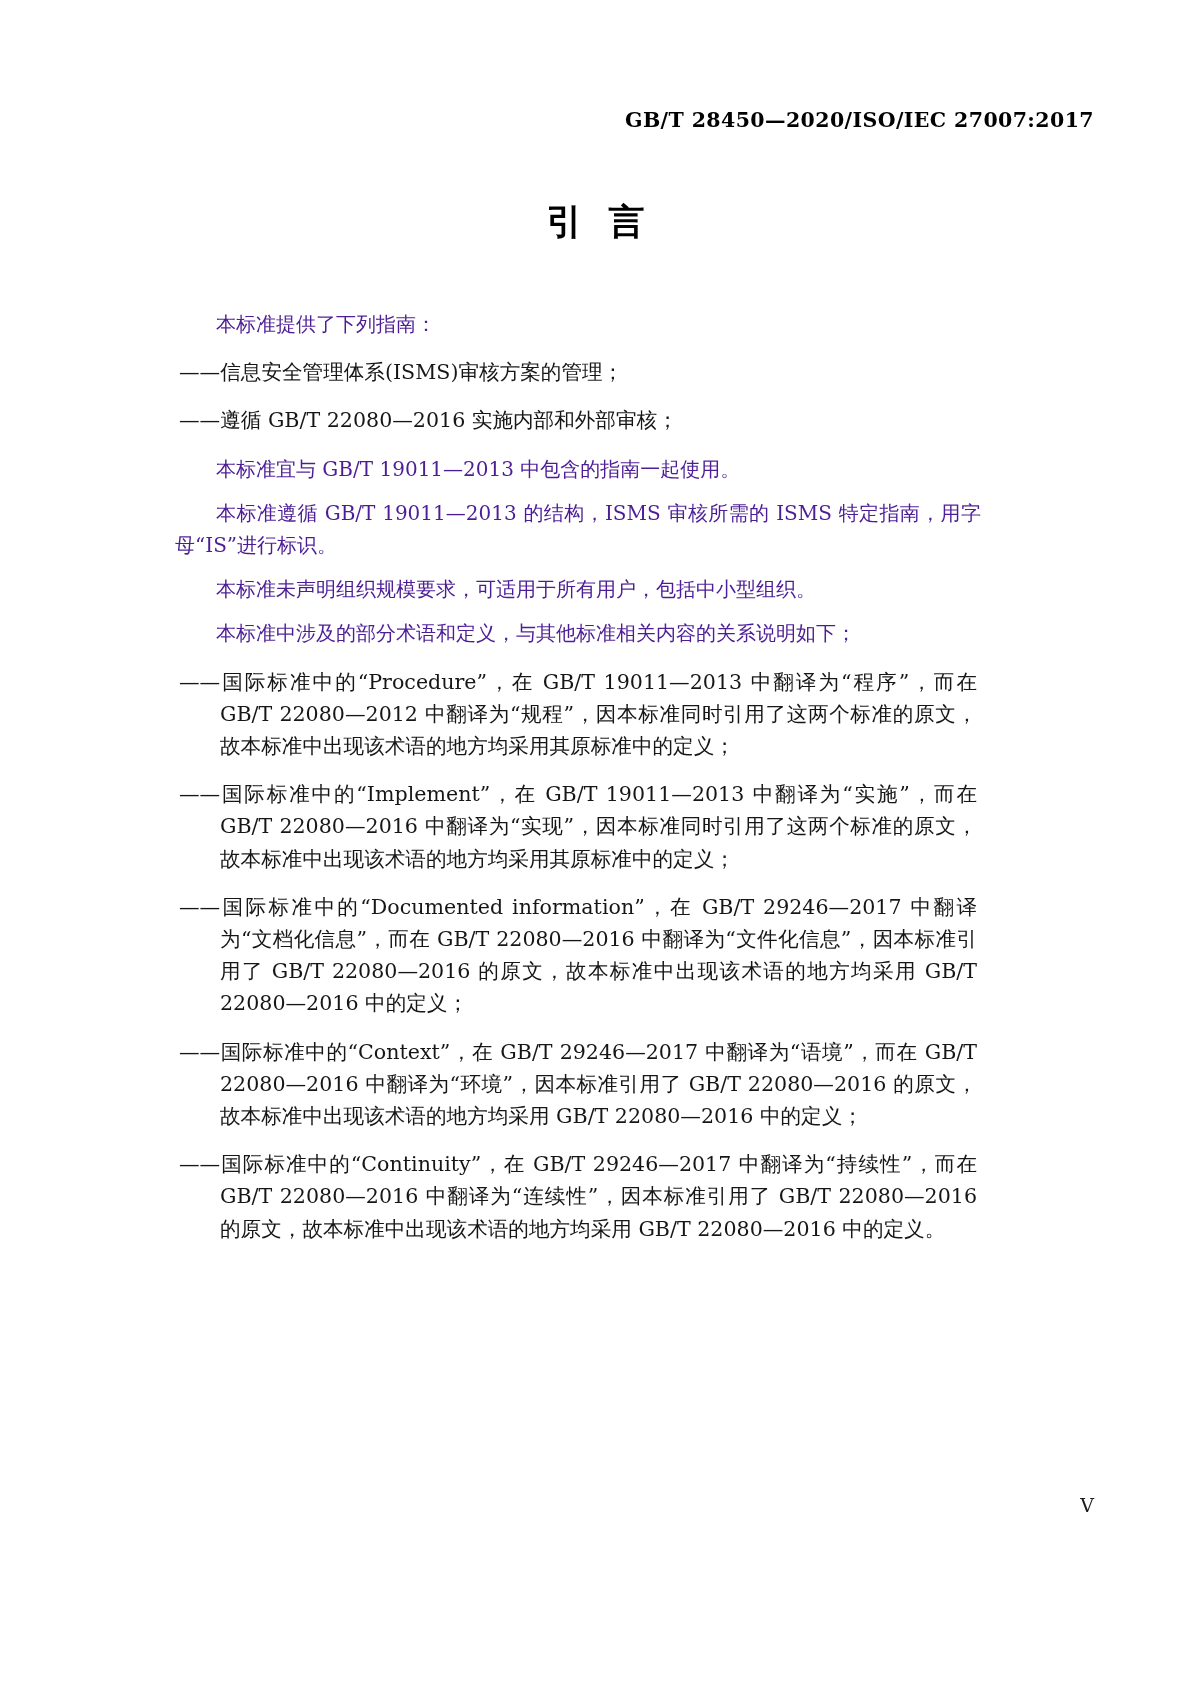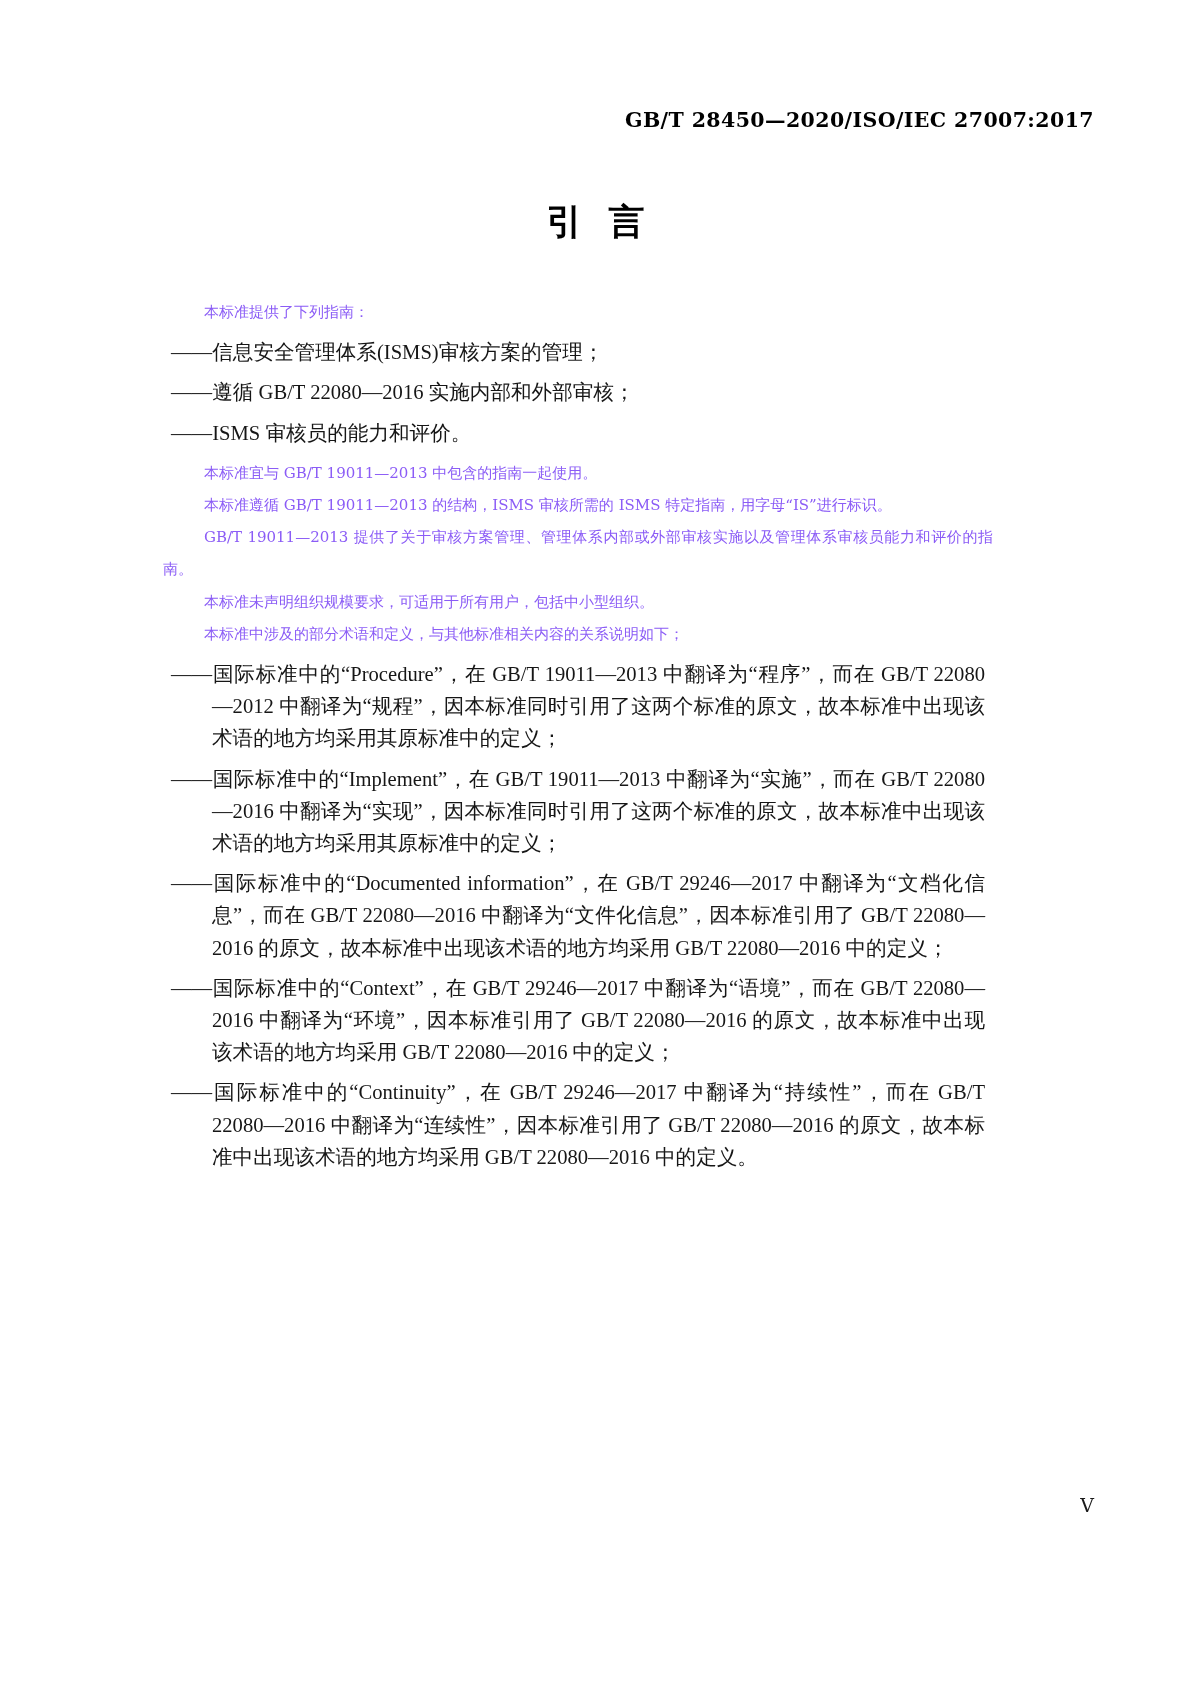--- a/index.html
+++ b/index.html
@@ -56,42 +56,41 @@
 
   
   .body-block {
     position: absolute;
     top: 296px;
     left: 163px;
     width: 830px;
   }
 
   .para {
-    font-size: 15px;
+    font-size: 20px;
     line-height: 32.2px;
-    margin: 0;
+    margin: 12px;
     text-align: justify;
     text-justify: inter-character;
-    color: #8b5cf6;
+    color: #4c1d95;
   }
   .para.indent {
     text-indent: 41px;
   }
 
   
   .dash-item {
     font-size: 20.6px;
     line-height: 32.2px;
-    margin: 8px;
+    margin: 16px;
     padding-left: 41px;
     text-indent: -41px;
     text-align: justify;
     text-justify: inter-character;
     color: #161616;
-    font-family: Liberation Serif, serif;
   }
   .dash-item.tight {
     text-align: left;
   }
 
   
   .folio {
     position: absolute;
     bottom: 168px;
     right: 97px;
@@ -108,25 +107,23 @@
   <div class="page-header">GB/T 28450—2020/ISO/IEC 27007:2017</div>
 
   <div class="doc-title">引言</div>
 
   <div class="body-block">
 
     <p class="para indent">本标准提供了下列指南：</p>
 
     <p class="dash-item tight">——信息安全管理体系(ISMS)审核方案的管理；</p>
     <p class="dash-item tight">——遵循 GB/T 22080—2016 实施内部和外部审核；</p>
-    <p class="dash-item tight">——ISMS 审核员的能力和评价。</p>
 
     <p class="para indent">本标准宜与 GB/T 19011—2013 中包含的指南一起使用。</p>
     <p class="para indent">本标准遵循 GB/T 19011—2013 的结构，ISMS 审核所需的 ISMS 特定指南，用字母“IS”进行标识。</p>
-    <p class="para indent">GB/T 19011—2013 提供了关于审核方案管理、管理体系内部或外部审核实施以及管理体系审核员能力和评价的指南。</p>
     <p class="para indent">本标准未声明组织规模要求，可适用于所有用户，包括中小型组织。</p>
     <p class="para indent">本标准中涉及的部分术语和定义，与其他标准相关内容的关系说明如下；</p>
 
     <p class="dash-item">——国际标准中的“Procedure”，在 GB/T 19011—2013 中翻译为“程序”，而在 GB/T 22080—2012 中翻译为“规程”，因本标准同时引用了这两个标准的原文，故本标准中出现该术语的地方均采用其原标准中的定义；</p>
     <p class="dash-item">——国际标准中的“Implement”，在 GB/T 19011—2013 中翻译为“实施”，而在 GB/T 22080—2016 中翻译为“实现”，因本标准同时引用了这两个标准的原文，故本标准中出现该术语的地方均采用其原标准中的定义；</p>
     <p class="dash-item">——国际标准中的“Documented information”，在 GB/T 29246—2017 中翻译为“文档化信息”，而在 GB/T 22080—2016 中翻译为“文件化信息”，因本标准引用了 GB/T 22080—2016 的原文，故本标准中出现该术语的地方均采用 GB/T 22080—2016 中的定义；</p>
     <p class="dash-item">——国际标准中的“Context”，在 GB/T 29246—2017 中翻译为“语境”，而在 GB/T 22080—2016 中翻译为“环境”，因本标准引用了 GB/T 22080—2016 的原文，故本标准中出现该术语的地方均采用 GB/T 22080—2016 中的定义；</p>
     <p class="dash-item">——国际标准中的“Continuity”，在 GB/T 29246—2017 中翻译为“持续性”，而在 GB/T 22080—2016 中翻译为“连续性”，因本标准引用了 GB/T 22080—2016 的原文，故本标准中出现该术语的地方均采用 GB/T 22080—2016 中的定义。</p>
 
   </div>

